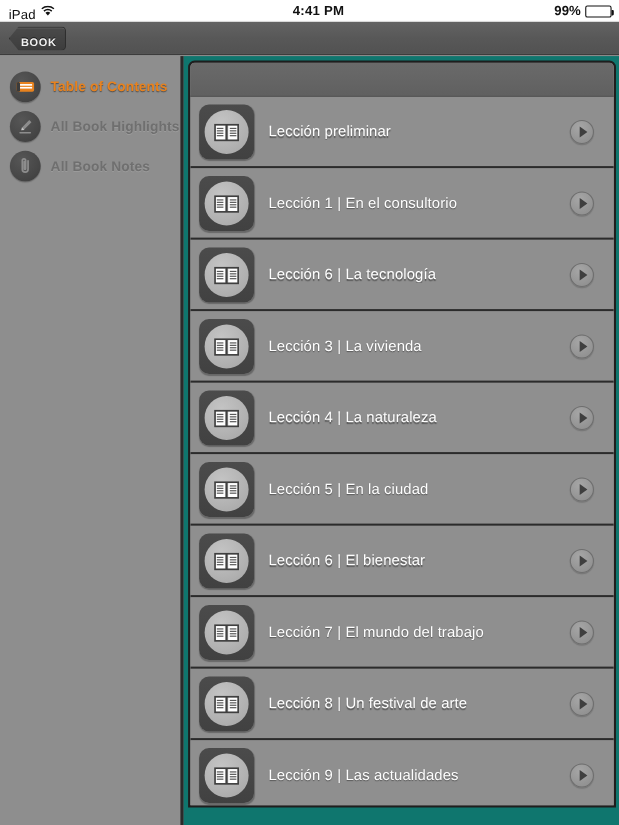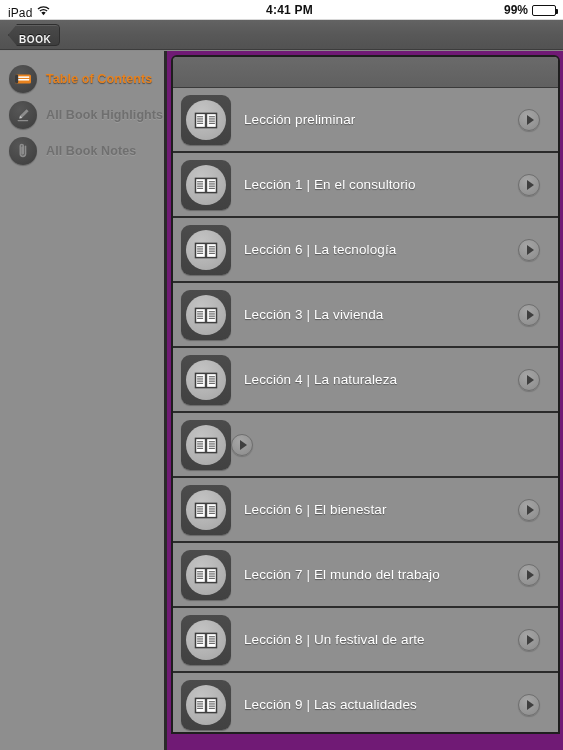--- a/index.html
+++ b/index.html
@@ -108,21 +108,21 @@
     text-shadow: 0 1px 1px rgba(0,0,0,.45);
   }
   .side-item.inactive .side-label {
     color: #6f6f6f;
     text-shadow: 0 1px 0 rgba(255,255,255,.12);
   }
 
   
   .content {
     flex: 1 1 auto;
-    background: #701a75;
+    background: #0f766e;
     padding: 4px 3px 16px 4px;
     overflow: hidden;
   }
   .panel {
     background: #8f8f8f;
     border: 2px solid #1e1e1e;
     border-radius: 6px 6px 0 0;
     height: 100%;
     overflow: hidden;
   }
@@ -406,20 +406,21 @@
                   <rect x="3.1" y="11.8" width="6" height="1.1"></rect>
                   <rect x="14.9" y="5.2" width="6" height="1.1"></rect>
                   <rect x="14.9" y="7.4" width="6" height="1.1"></rect>
                   <rect x="14.9" y="9.6" width="6" height="1.1"></rect>
                   <rect x="14.9" y="11.8" width="6" height="1.1"></rect>
                 </g>
                 <rect x="1.5" y="2.4" width="21" height="14.2" fill="none" stroke="#3f3f3f" stroke-width="1.5"></rect>
               </svg>
             </span>
           </span>
+          <span class="row-label">Lección 5 | En la ciudad</span>
           <span class="row-go">
               <span class="play-tri"></span>
             </span>
         </div>
 
         <div class="toc-row">
           <span class="row-tile">
             <span class="tile-circle">
               <svg width="24" height="18" viewBox="0 0 24 18">
                 <path d="M1.5 3 h9 v13 h-9 Z" fill="#ffffff"></path>

